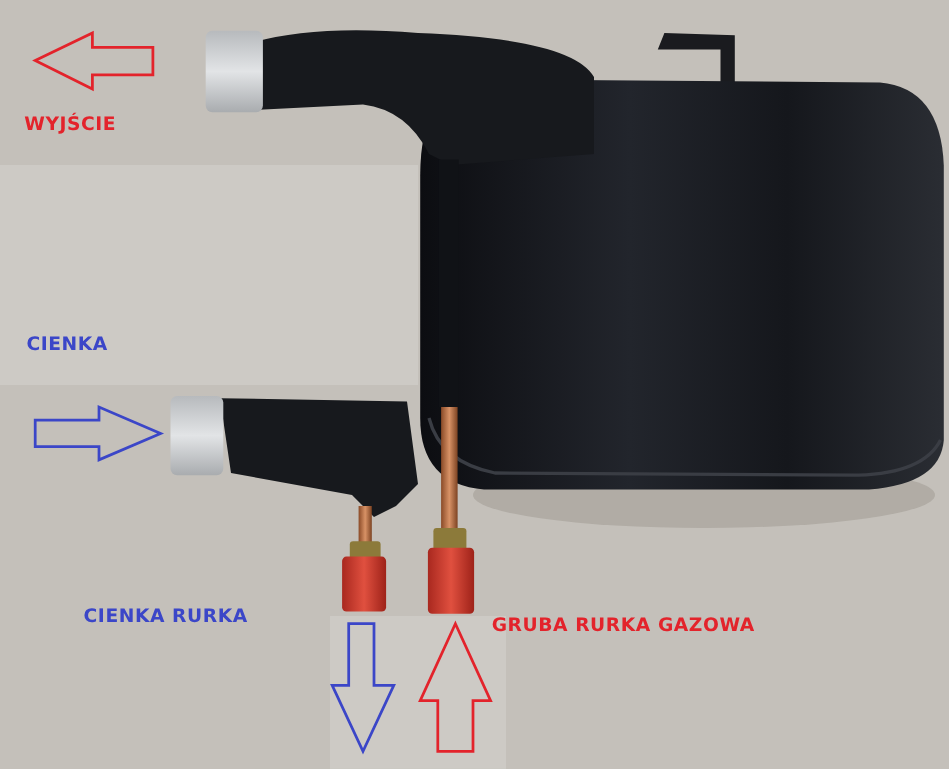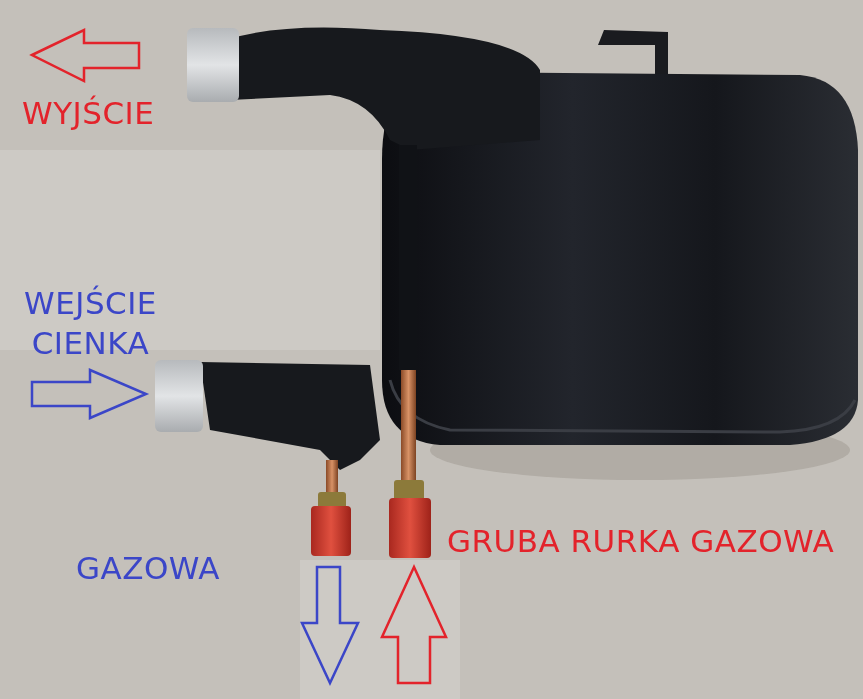--- a/index.html
+++ b/index.html
@@ -1,19 +1,19 @@
 <!DOCTYPE html>
 <html><head>
 <meta charset="utf-8">
 <style>
   html,body{margin:0;padding:0;}
   body{width:863px;height:699px;overflow:hidden;background:#c4c0ba;position:relative;font-family:"DejaVu Sans",sans-serif;}
   .abs{position:absolute;}
   .patch{background:#cdcac5;}
-  .lbl{position:absolute;font-size:31px;line-height:30px;letter-spacing:0.5px;}
+  .lbl{position:absolute;font-size:17px;line-height:30px;letter-spacing:0.5px;font-weight:bold;}
   .red{color:#e3232b;}
   .blue{color:#3b46c8;}
   svg{position:absolute;overflow:visible;}
 </style>
 </head>
 <body>
 
 <div class="abs patch" style="left:0;top:150px;width:380px;height:200px;"></div>
 <div class="abs patch" style="left:300px;top:560px;width:160px;height:139px;"></div>
 
@@ -78,23 +78,22 @@
 </svg>
 <svg width="70" height="130" style="left:384px;top:565px;">
   <path d="M30,2 L62,72 L46,72 L46,118 L14,118 L14,72 L-2,72 Z" fill="none" stroke="#e3232b" stroke-width="2.5"></path>
 </svg>
 
 <div class="lbl red" style="left:22px;top:98px;">
   <div>WYJŚCIE</div>
 </div>
 
 <div class="lbl blue" style="left:24px;top:288px;text-align:center;">
-  <div>WEJŚCIE</div>
   <div style="margin-top:10px;">CIENKA</div>
 </div>
 
 <div class="lbl blue" style="left:76px;top:545px;text-align:center;">
-  <div style="margin-top:8px;">GAZOWA</div>
+  <div>CIENKA RURKA</div>
 </div>
 
-<div class="lbl red" style="left:447px;top:526px;">
+<div class="lbl red" style="left:447px;top:554px;">
   <div>GRUBA RURKA GAZOWA</div>
 </div>
 
 </body></html>

